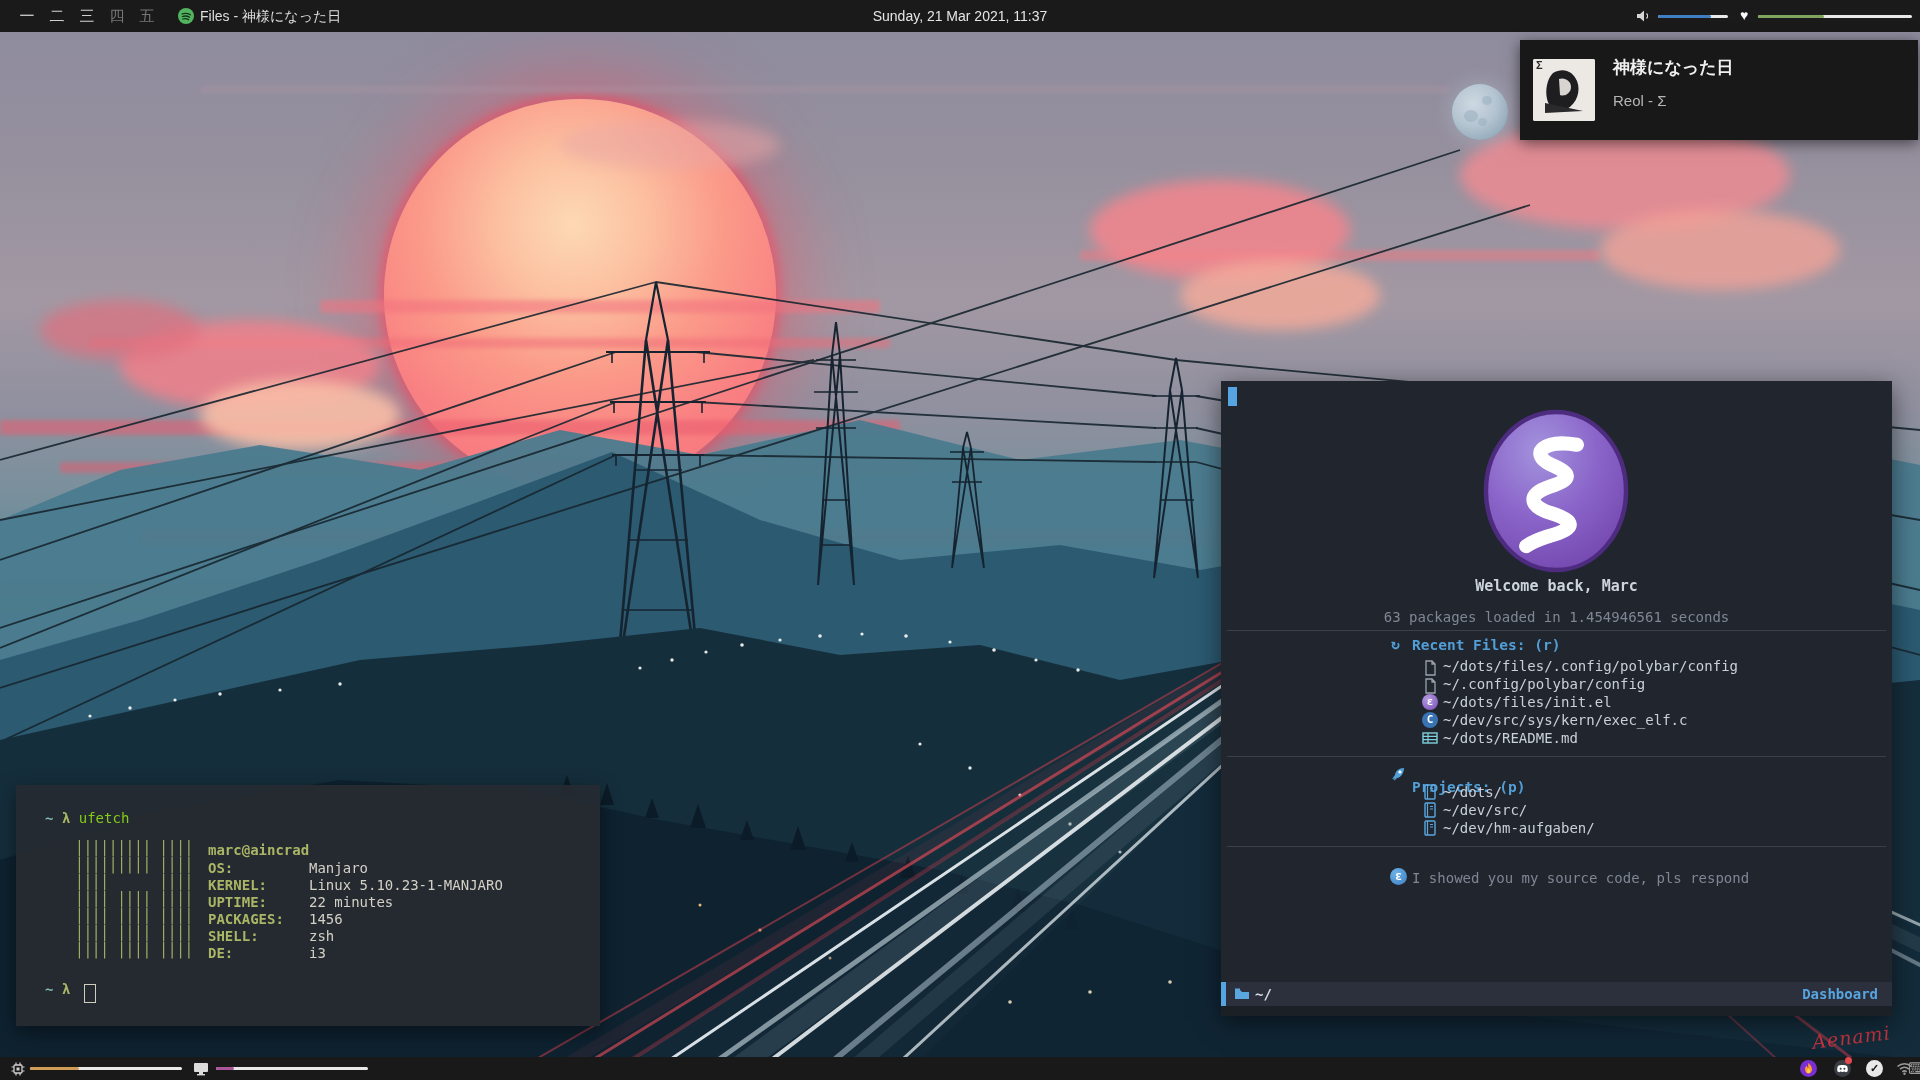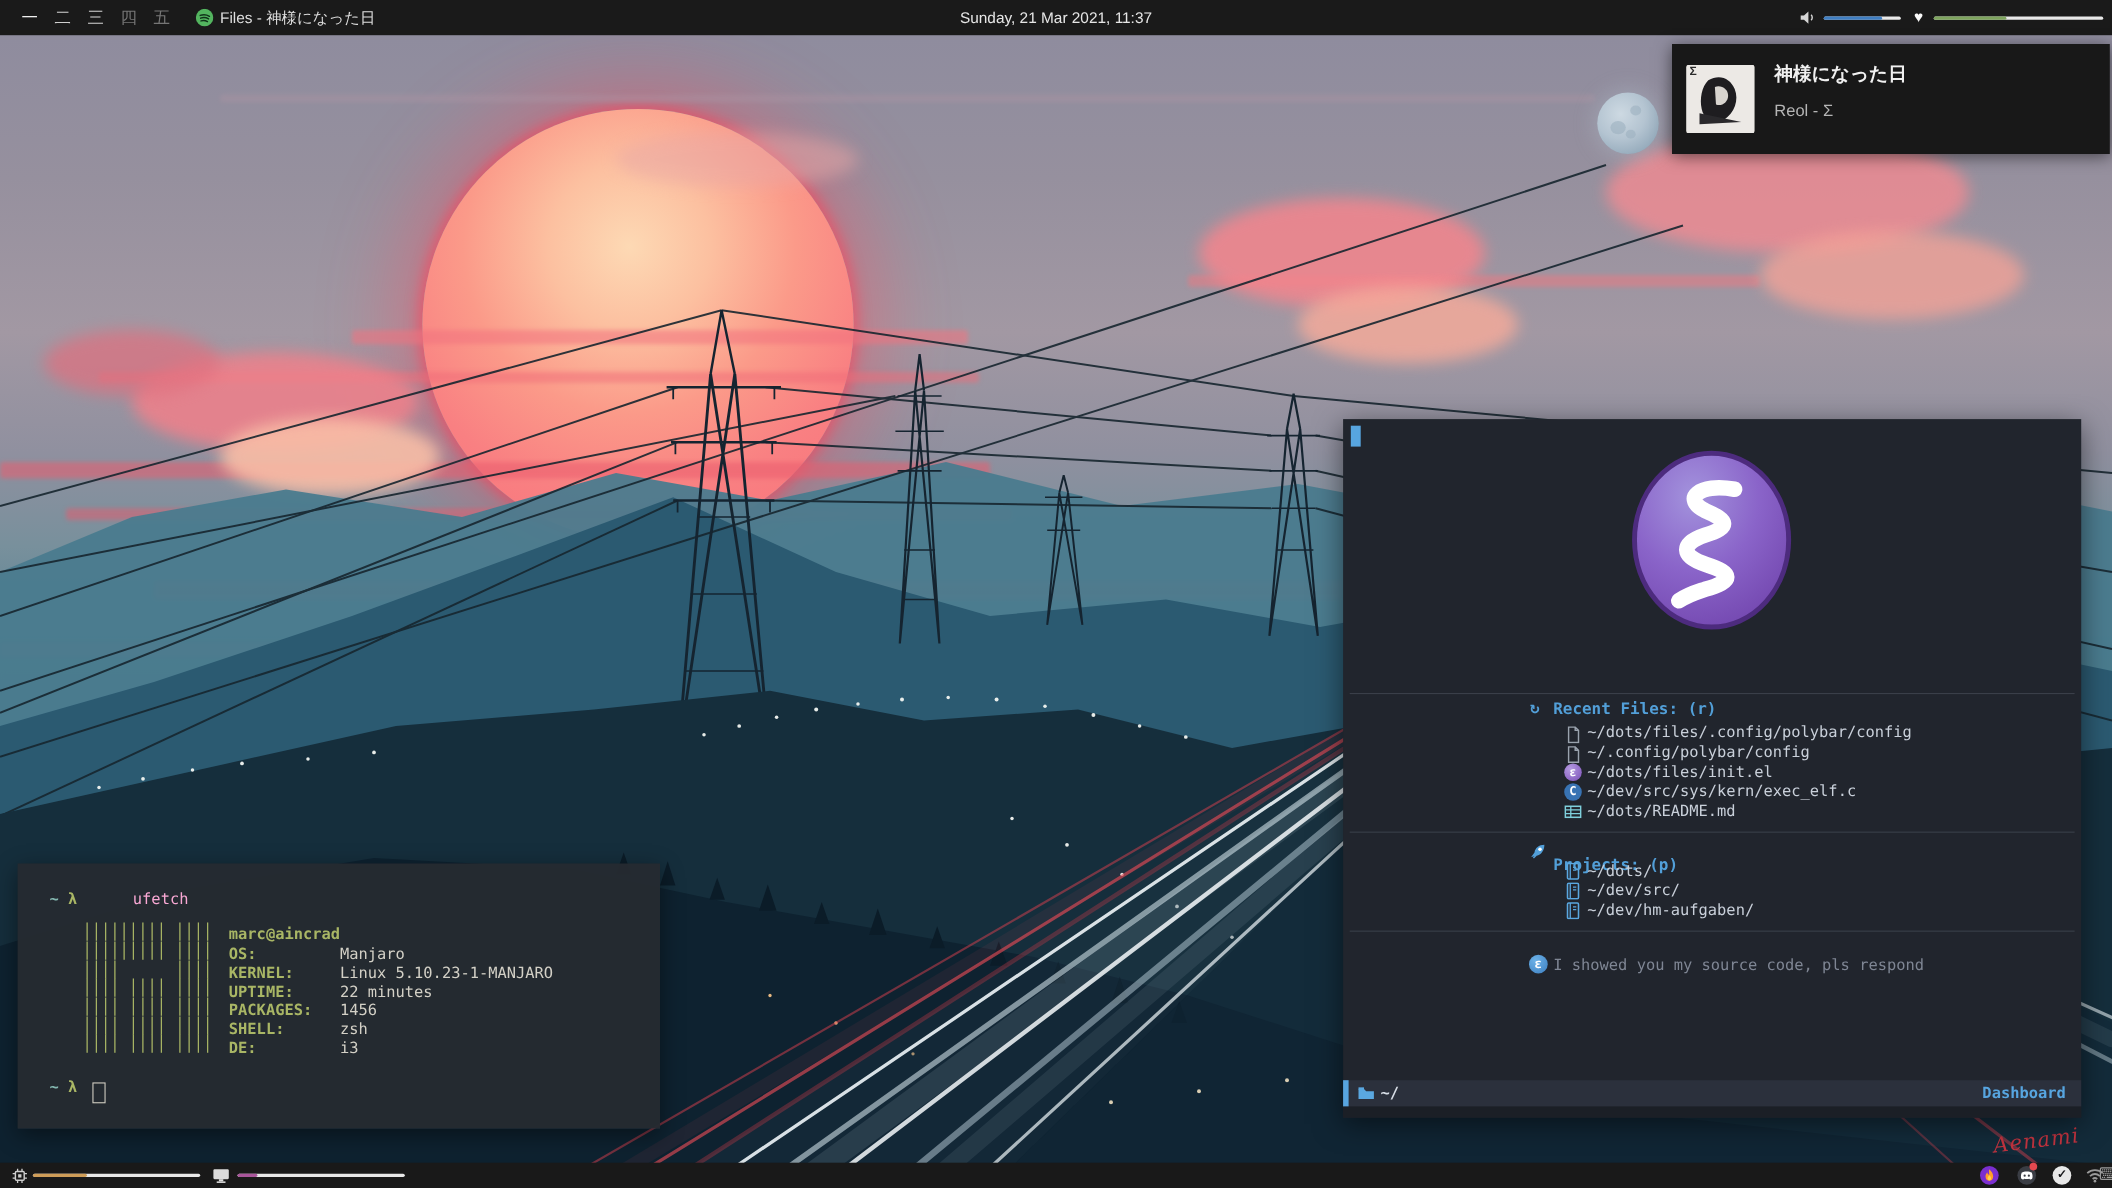--- a/index.html
+++ b/index.html
@@ -54,21 +54,21 @@
   .modeline-bar{position:absolute;left:0;top:0;width:5px;height:24px;background:#57a5e0;}
   .modeline-path{position:absolute;left:34px;top:4px;font-size:14px;font-weight:bold;color:#d7dde6;}
   .modeline-mode{position:absolute;right:14px;top:4px;font-size:14px;font-weight:bold;color:#57a5e0;}
   .echoarea{position:absolute;left:0;top:625px;width:100%;height:10px;background:#1b1f26;}
 
   
   .term{left:16px;top:785px;width:584px;height:241px;background:rgba(37,42,49,.97);
     box-shadow:0 6px 20px rgba(0,0,0,.45);font-size:14px;}
   .t-dir{color:#83b6af;font-weight:bold;}
   .t-lam{color:#a9b665;font-weight:bold;}
-  .t-cmd{color:#f9a8d4;margin-left:42px;}
+  .t-cmd{color:#84cc16;}
   .t-art{position:absolute;left:59px;top:55px;color:#a9b665;font-size:14px;line-height:17px;white-space:pre;font-weight:bold;}
   .t-user{position:absolute;left:192px;top:57px;color:#a9b665;font-weight:bold;}
   .t-label{position:absolute;left:192px;color:#a9b665;font-weight:bold;}
   .t-val{position:absolute;left:293px;color:#d3d0c6;}
   .t-cursor{position:absolute;left:68px;top:199px;width:10px;height:17px;border:1.5px solid #cfccc0;}
 
   
   .botbar{left:0;top:1057px;width:1920px;height:23px;background:#191919;}
   .tray-ico{position:absolute;top:3px;width:17px;height:17px;cursor:pointer;}
 
@@ -293,20 +293,22 @@
         <radialGradient id="eg" cx="38%" cy="25%" r="95%">
           <stop offset="0%" stop-color="#a393dd"></stop>
           <stop offset="45%" stop-color="#8a64c9"></stop>
           <stop offset="100%" stop-color="#6b3da6"></stop>
         </radialGradient>
       </defs>
       <ellipse cx="50" cy="55" rx="47" ry="53" fill="url(#eg)" stroke="#4d2b7e" stroke-width="3"></ellipse>
       <path d="M64,24 C42,20 32,30 46,37 C60,43 62,47 46,52 C31,57 31,65 47,70 C63,75 64,80 46,85 C40,87 36,88 30,92" stroke="#ffffff" stroke-width="9.5" fill="none" stroke-linecap="round"></path>
     </svg>
 
+    <div class="em-center em-welcome" style="top:196px">Welcome back, Marc</div>
+    <div class="em-center em-load" style="top:228px">63 packages loaded in 1.454946561 seconds</div>
 
     <div class="em-sep" style="top:249px"></div>
 
     <div class="em-head" style="left:170px;top:255px;color:#529fd8">↻</div>
     <div class="em-head" style="left:191px;top:256px">Recent Files: (r)</div>
 
     <svg class="em-ico" style="left:201px;top:279px" viewBox="0 0 16 16">
       <path d="M4,1 L10,1 L13,4 L13,15 L4,15 Z M10,1 L10,4 L13,4" fill="none" stroke="#9aa3ae" stroke-width="1.3"></path>
     </svg>
     <div class="em-item" style="left:222px;top:277px">~/dots/files/.config/polybar/config</div>

